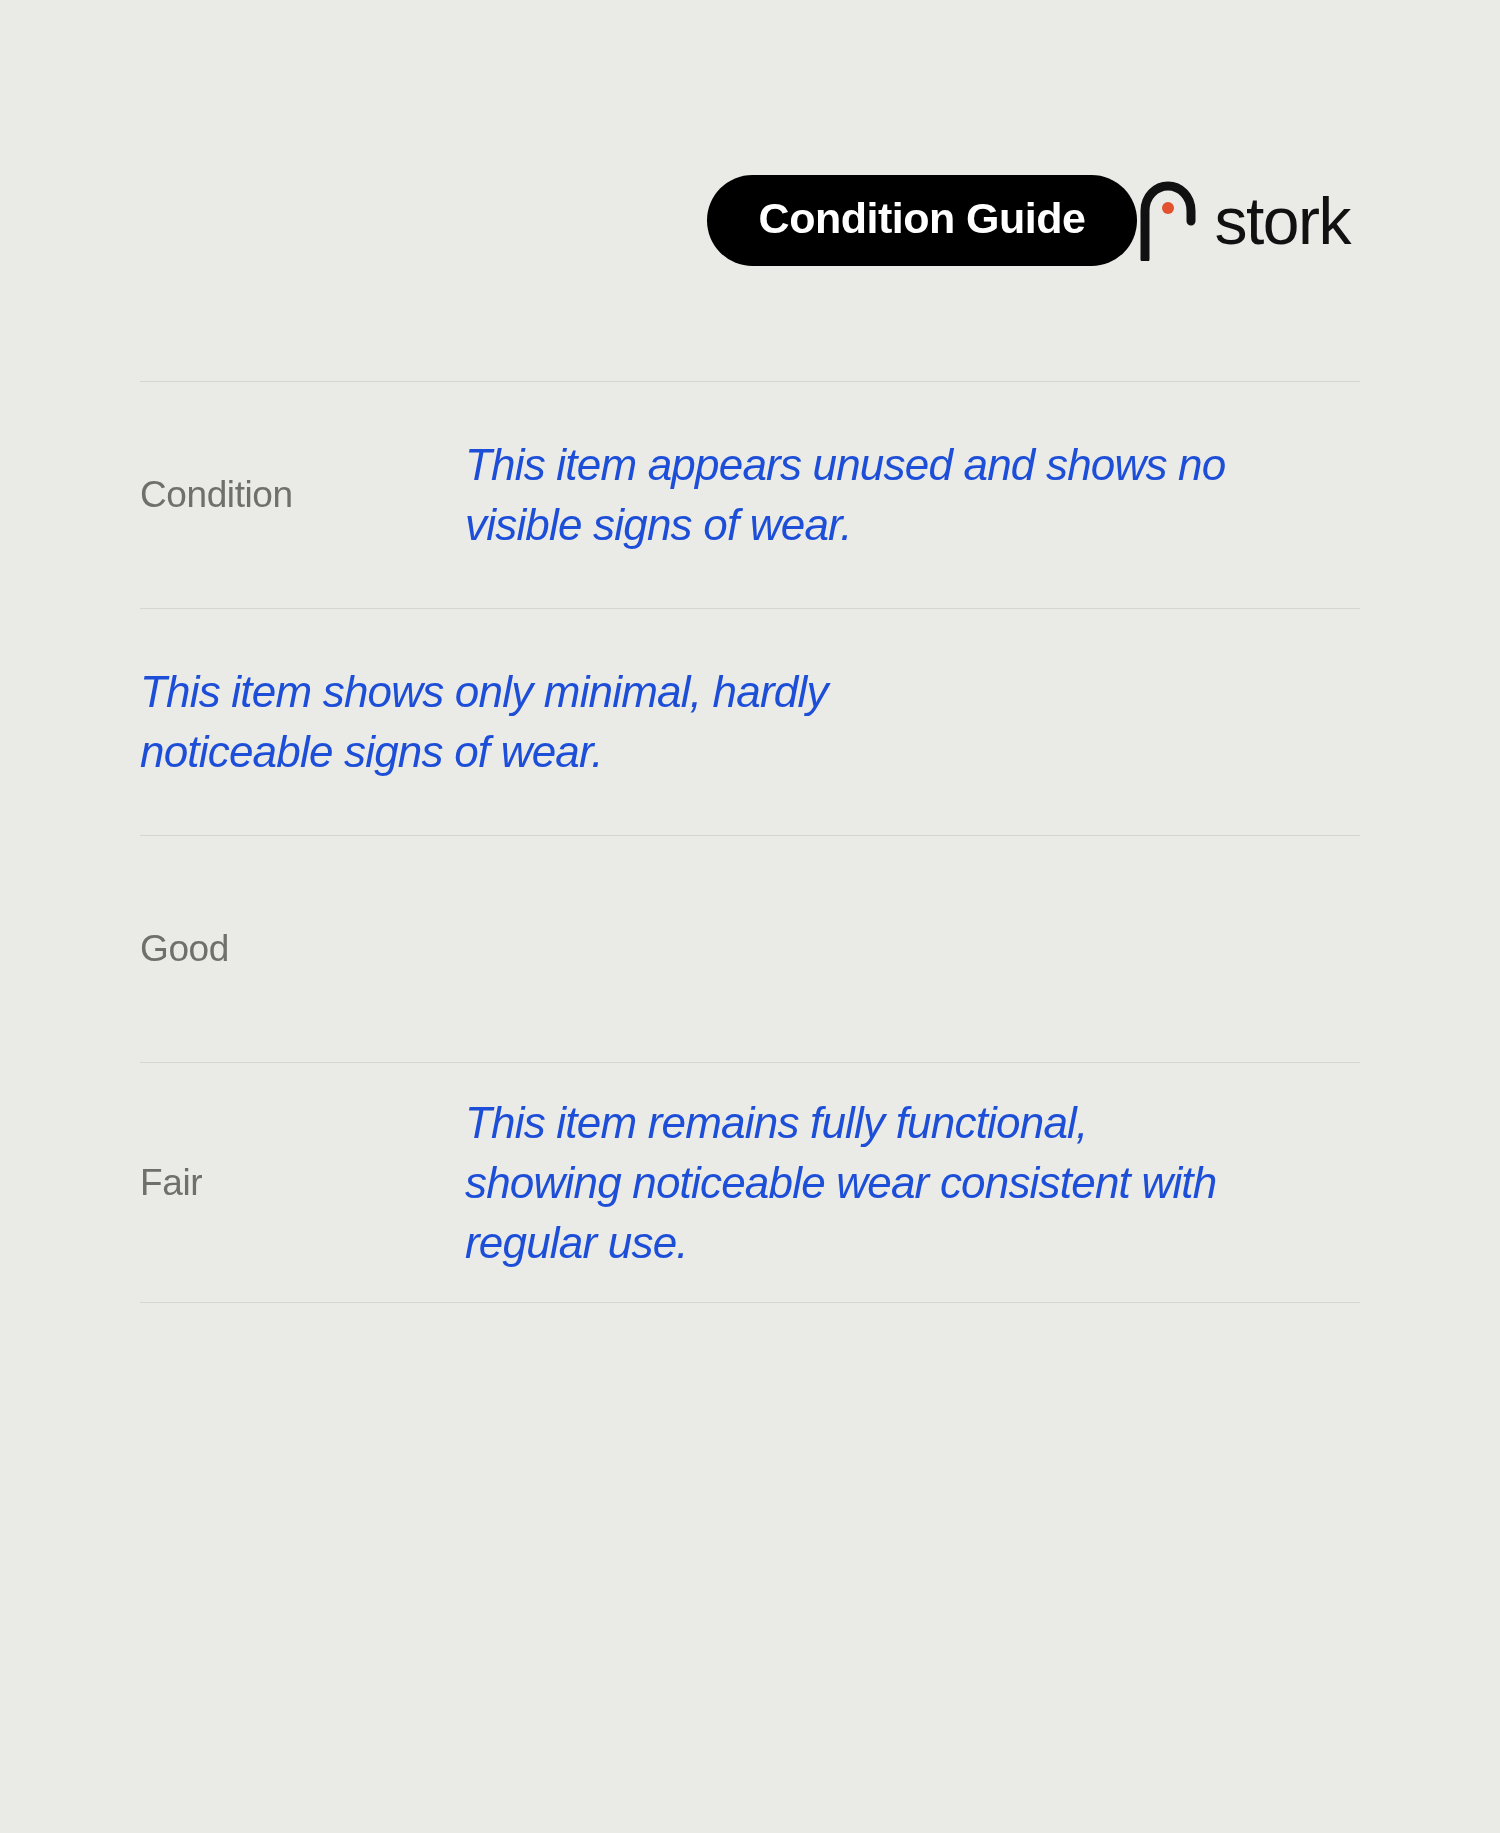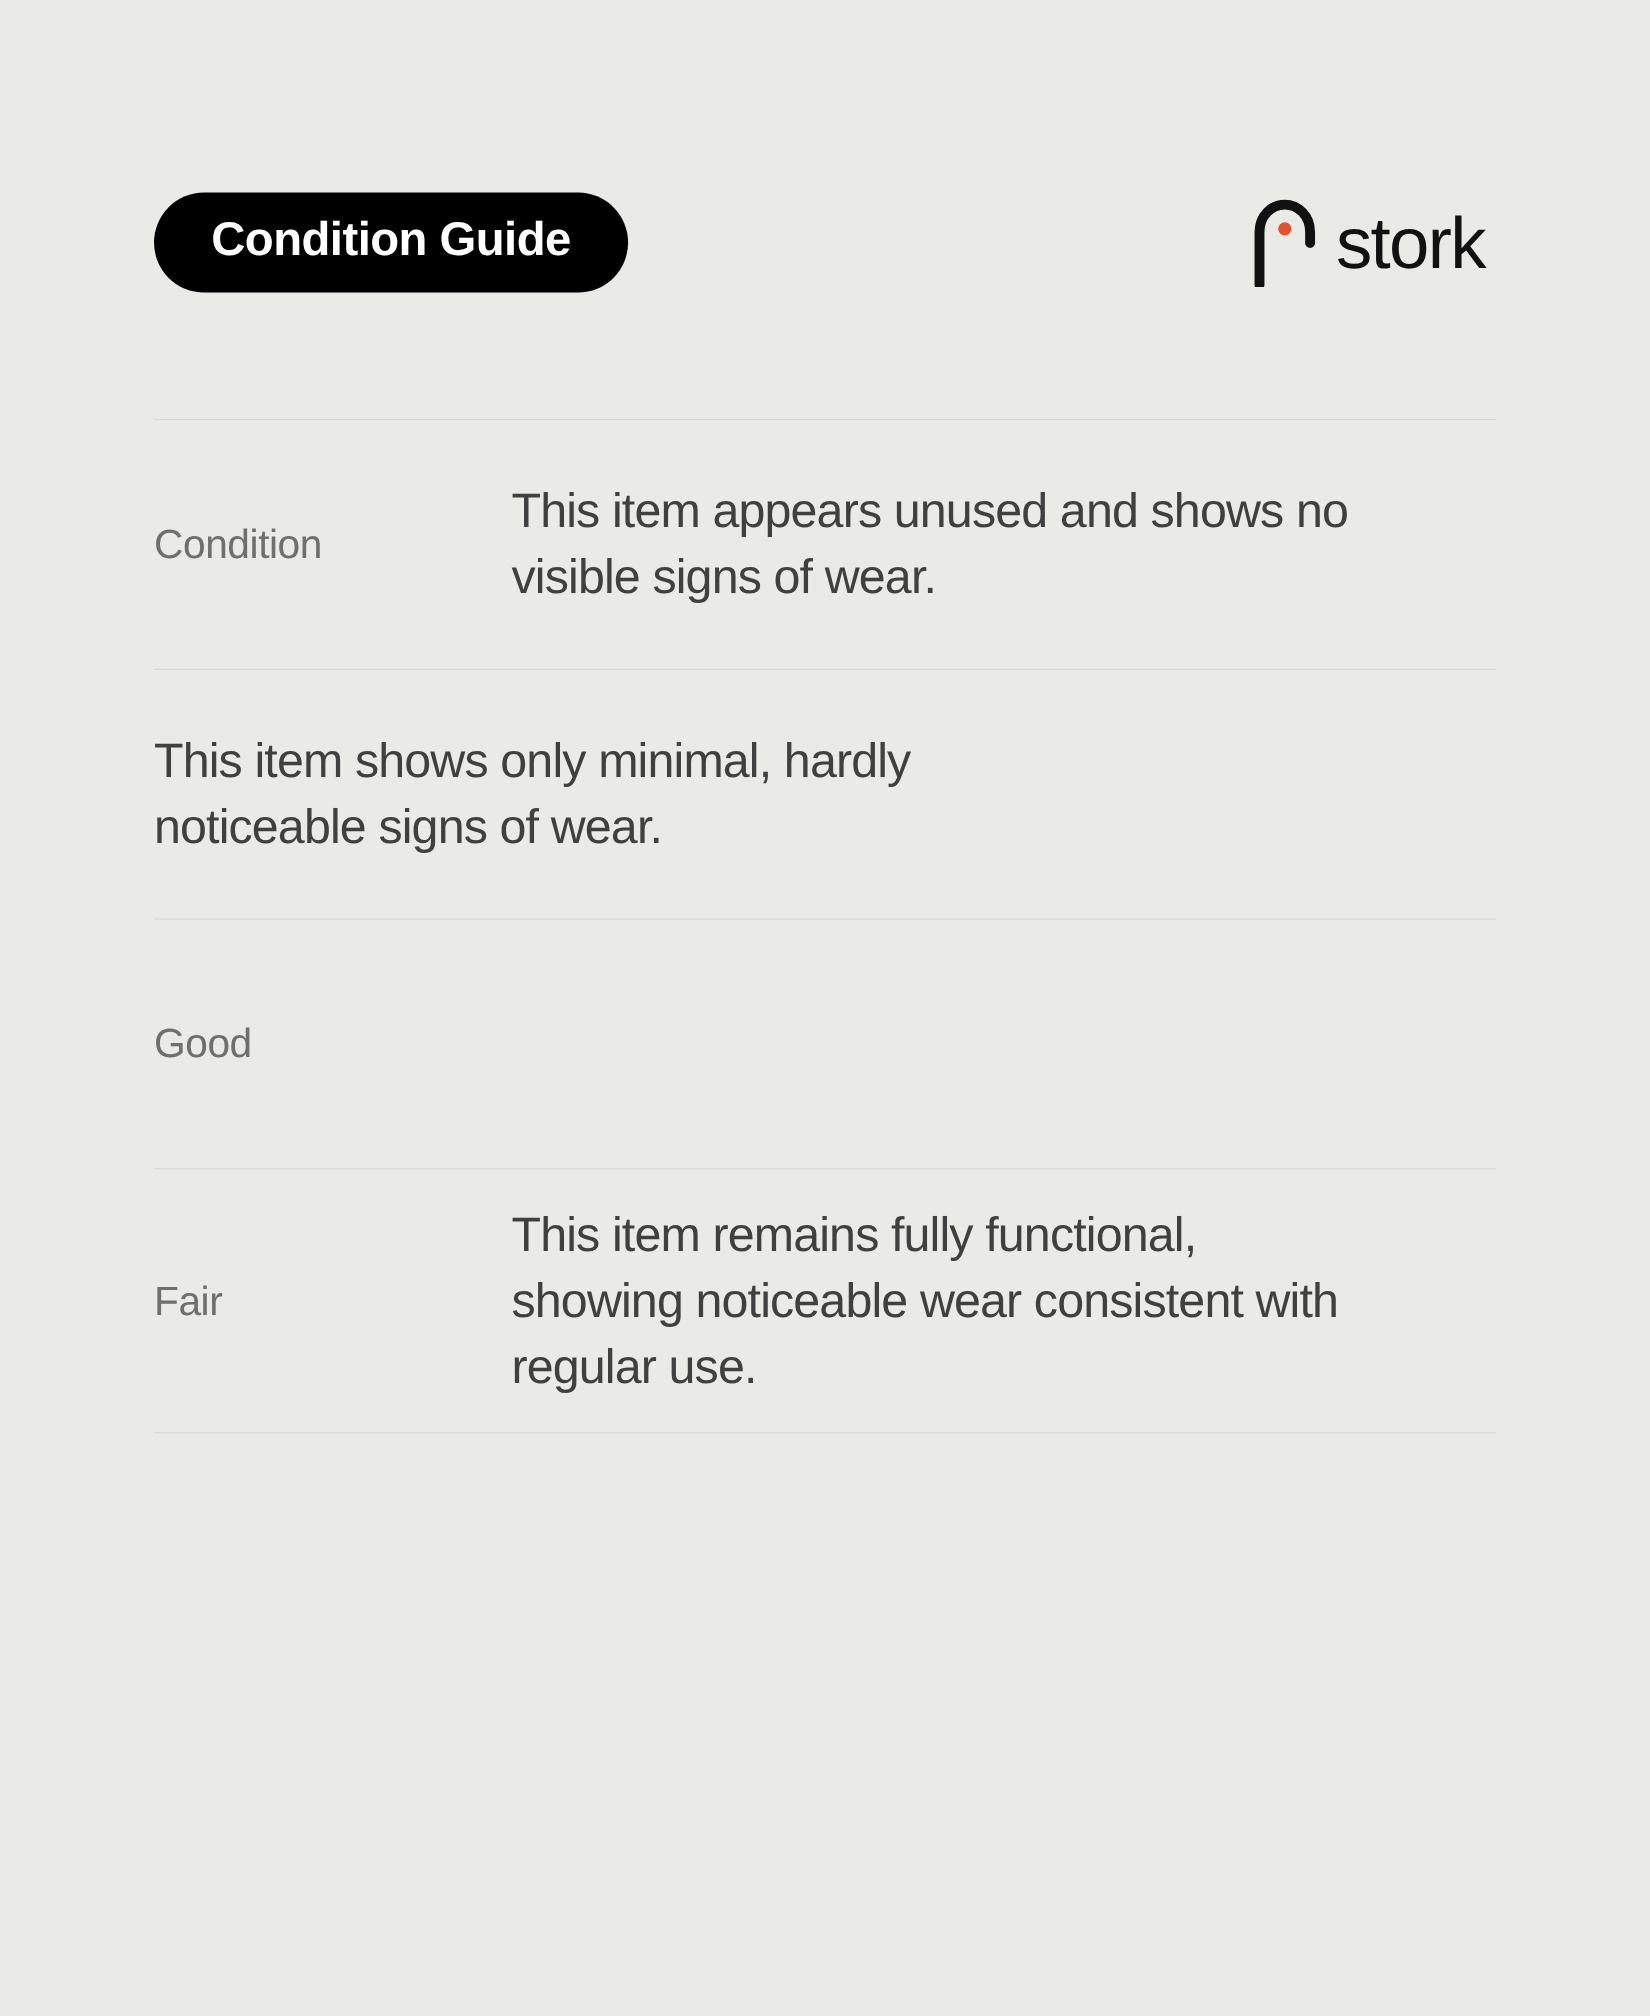--- a/index.html
+++ b/index.html
@@ -15,21 +15,21 @@
   }
   .page {
     position: relative;
     width: 1500px;
     height: 1833px;
     box-sizing: border-box;
   }
   .header {
     display: flex;
     align-items: center;
-    justify-content: space-between;
+    justify-content: flex-end;
     padding: 175px 140px 0 140px;
     box-sizing: border-box;
   }
   .title-pill {
     background: #000000;
     color: #ffffff;
     border-radius: 60px;
     padding: 22px 52px 26px 52px;
     font-size: 43px;
     font-weight: bold;
@@ -77,24 +77,25 @@
     flex: 0 0 325px;
     font-size: 37px;
     color: #6f706d;
     letter-spacing: -0.4px;
     font-weight: 400;
   }
   .row-desc {
     flex: 1 1 auto;
     font-size: 44px;
     line-height: 1.36;
-    color: #404040;
+    color: #1d4ed8;
     letter-spacing: -0.8px;
     font-weight: 400;
     max-width: 780px;
+    font-style: italic;
   }
   .footer-space {
     height: 1px;
   }
 </style>
 </head>
 <body>
 
 <div class="page">
 

